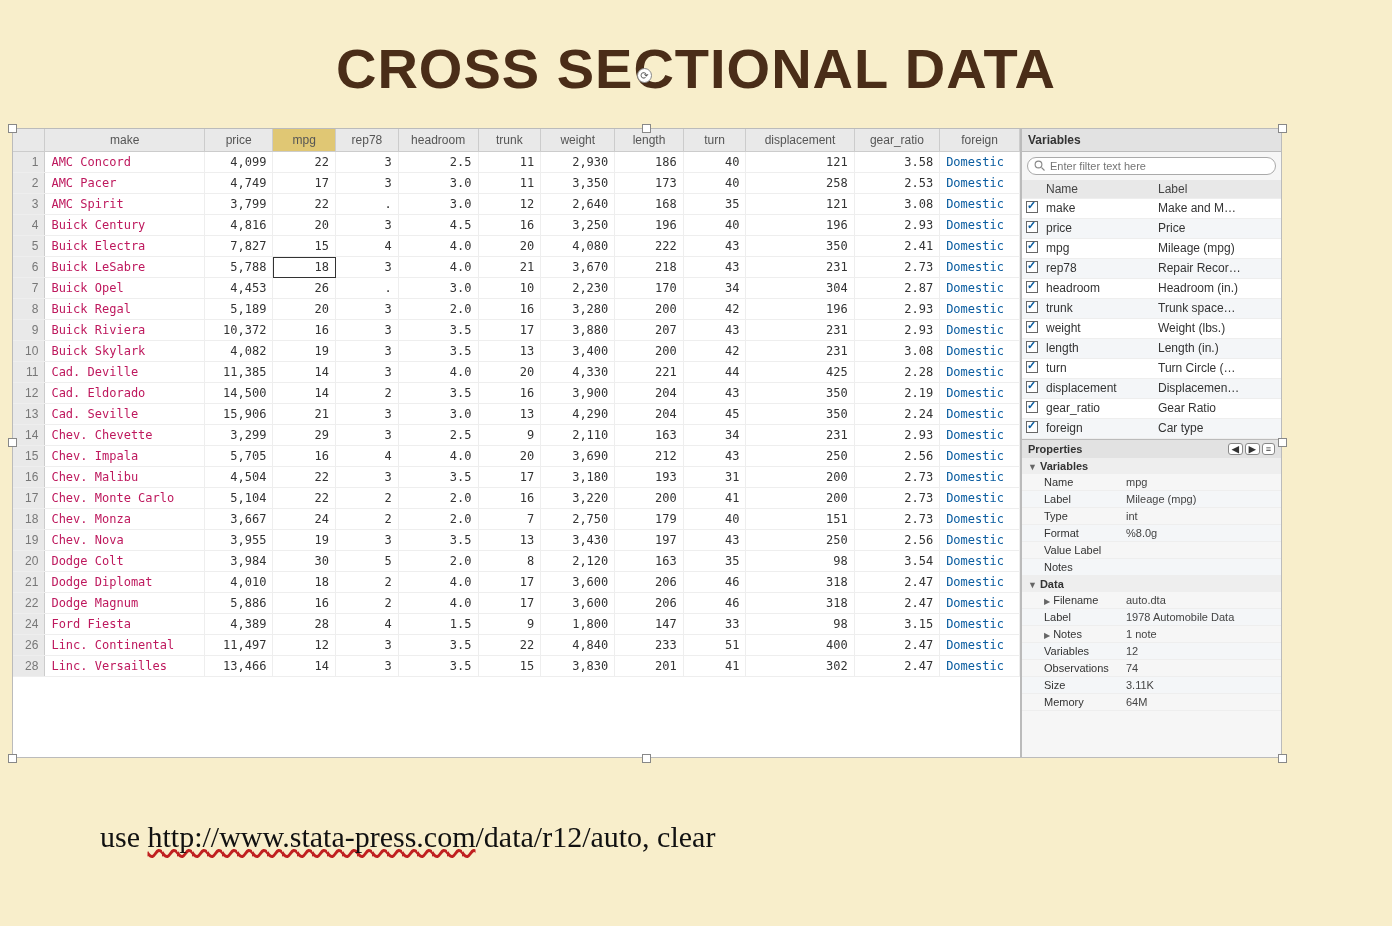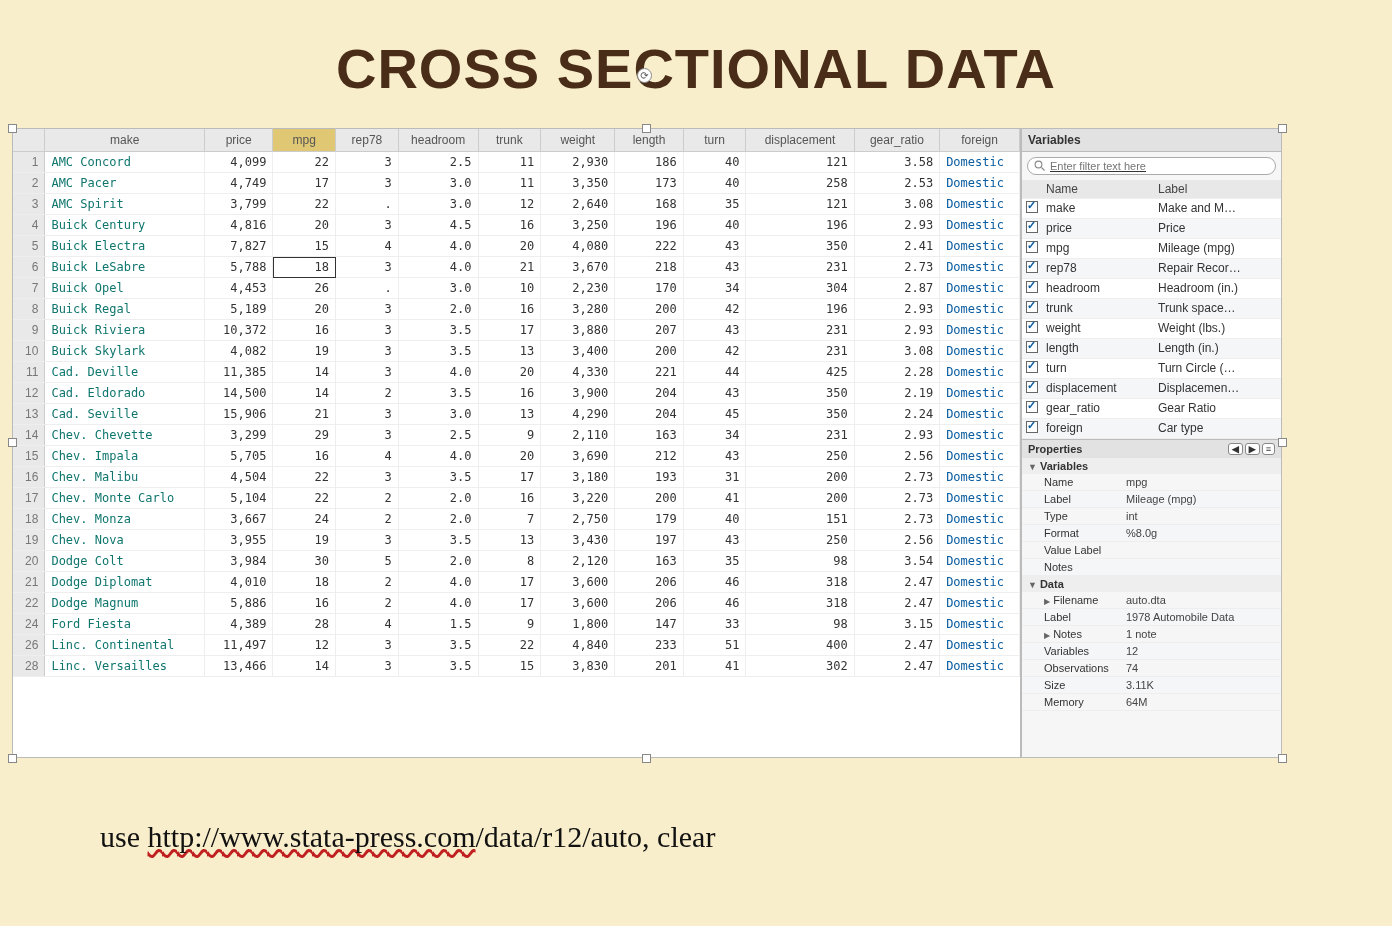--- a/index.html
+++ b/index.html
@@ -70,21 +70,21 @@
   }
   table.grid td.cell {
     padding:3px 6px;
     border-right:1px solid #eee;
     border-bottom:1px solid #eee;
     font-family: Menlo, Consolas, monospace;
     font-size:12px;
     white-space:nowrap;
     overflow:hidden;
   }
-  td.make-col { color:#0f766e; text-align:left; font-family: Menlo, Consolas, monospace;}
+  td.make-col { color:#be185d; text-align:left; font-family: Menlo, Consolas, monospace;}
   td.num { text-align:right; }
   td.foreign-col { color:#0b5da0; text-align:left; padding-left:4px;}
   td.cell.selected-cell { outline:1px solid #333; outline-offset:-1px; }
   
   .right-pane {
     width:260px;
     background:#f6f6f6;
     display:flex;
     flex-direction:column;
     border-left:1px solid #bbb;
@@ -98,21 +98,20 @@
     font-size:12px;
   }
   .filter-box {
     margin:5px;
     border:1px solid #aaa;
     border-radius:12px;
     padding:2px 6px;
     background:#fff;
     display:flex;
     align-items:center;
-    text-decoration:underline;
   }
   .filter-box svg { flex:none; }
   .filter-input {
     border:none;
     outline:none;
     flex:1;
     font-size:11px;
     color:#888;
     padding-left:4px;
     background:transparent;

